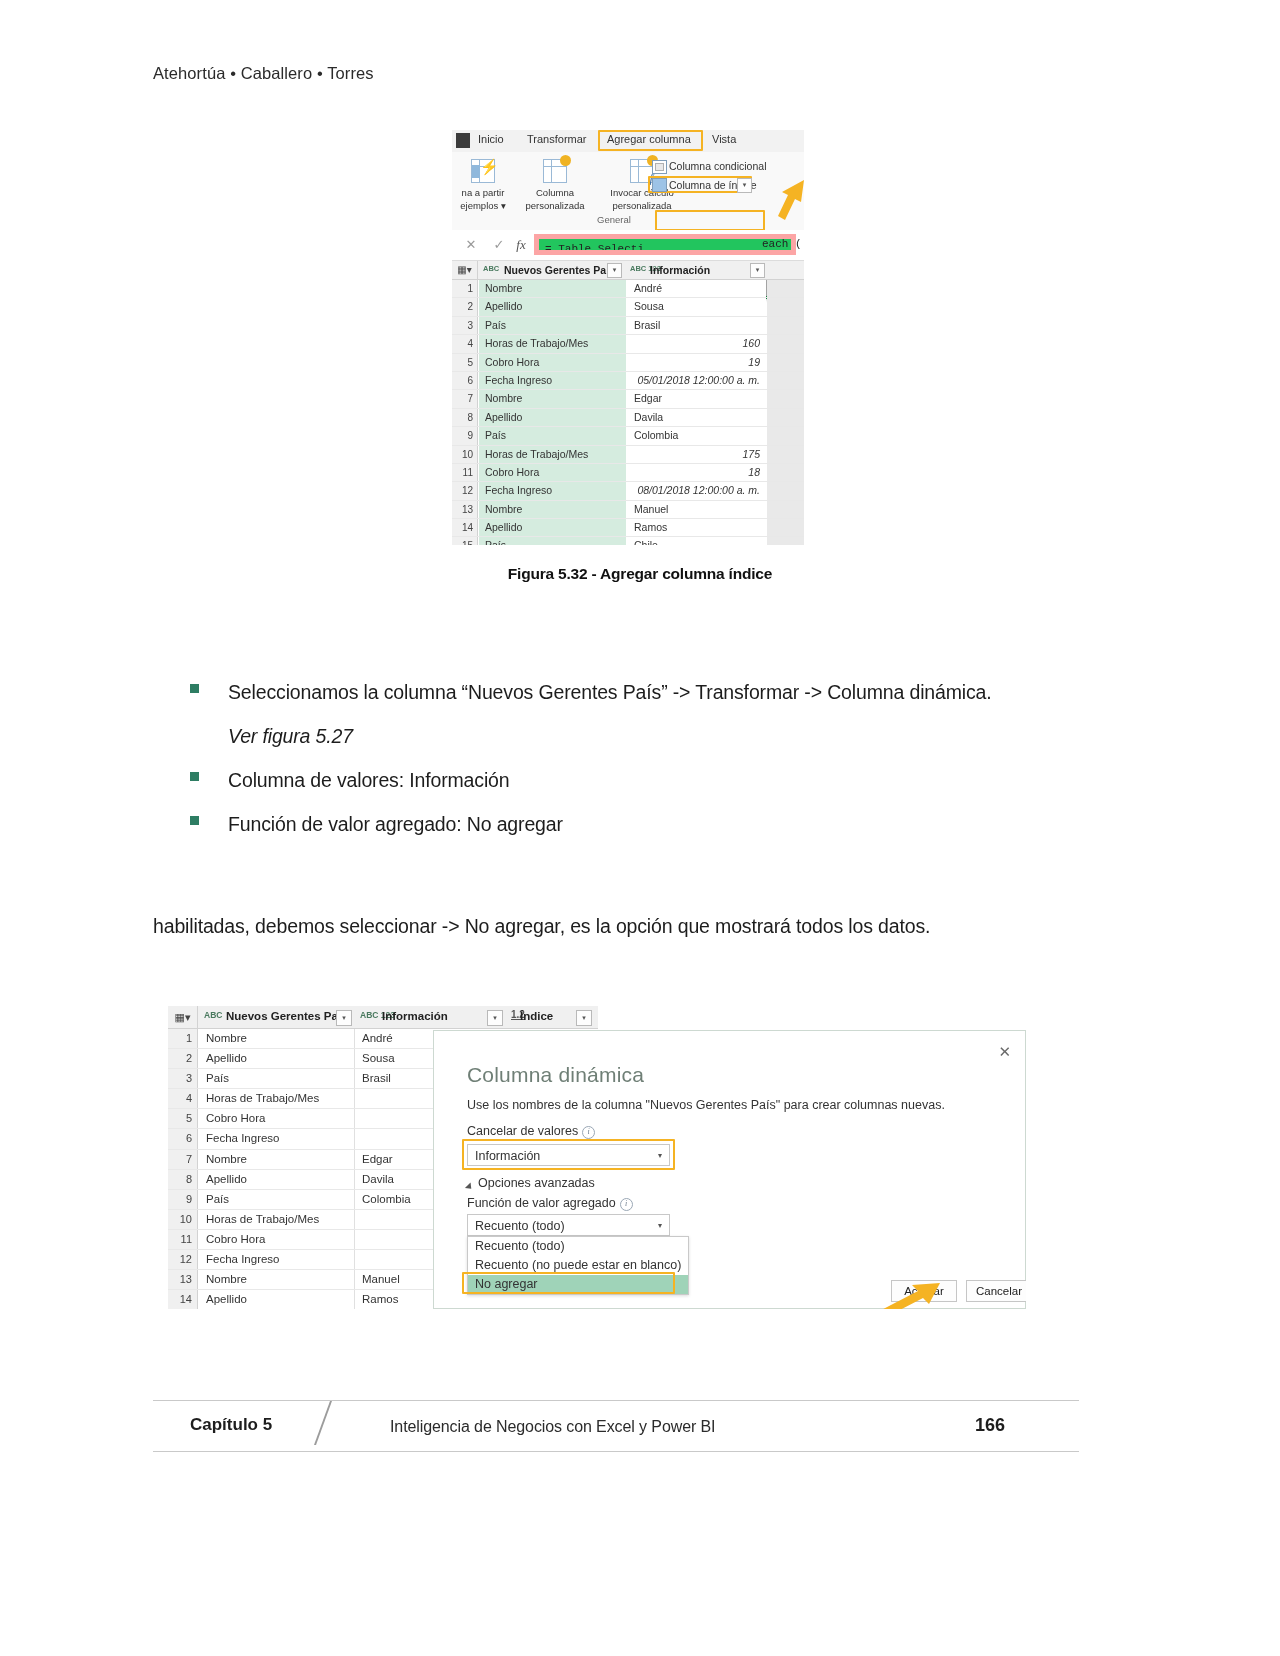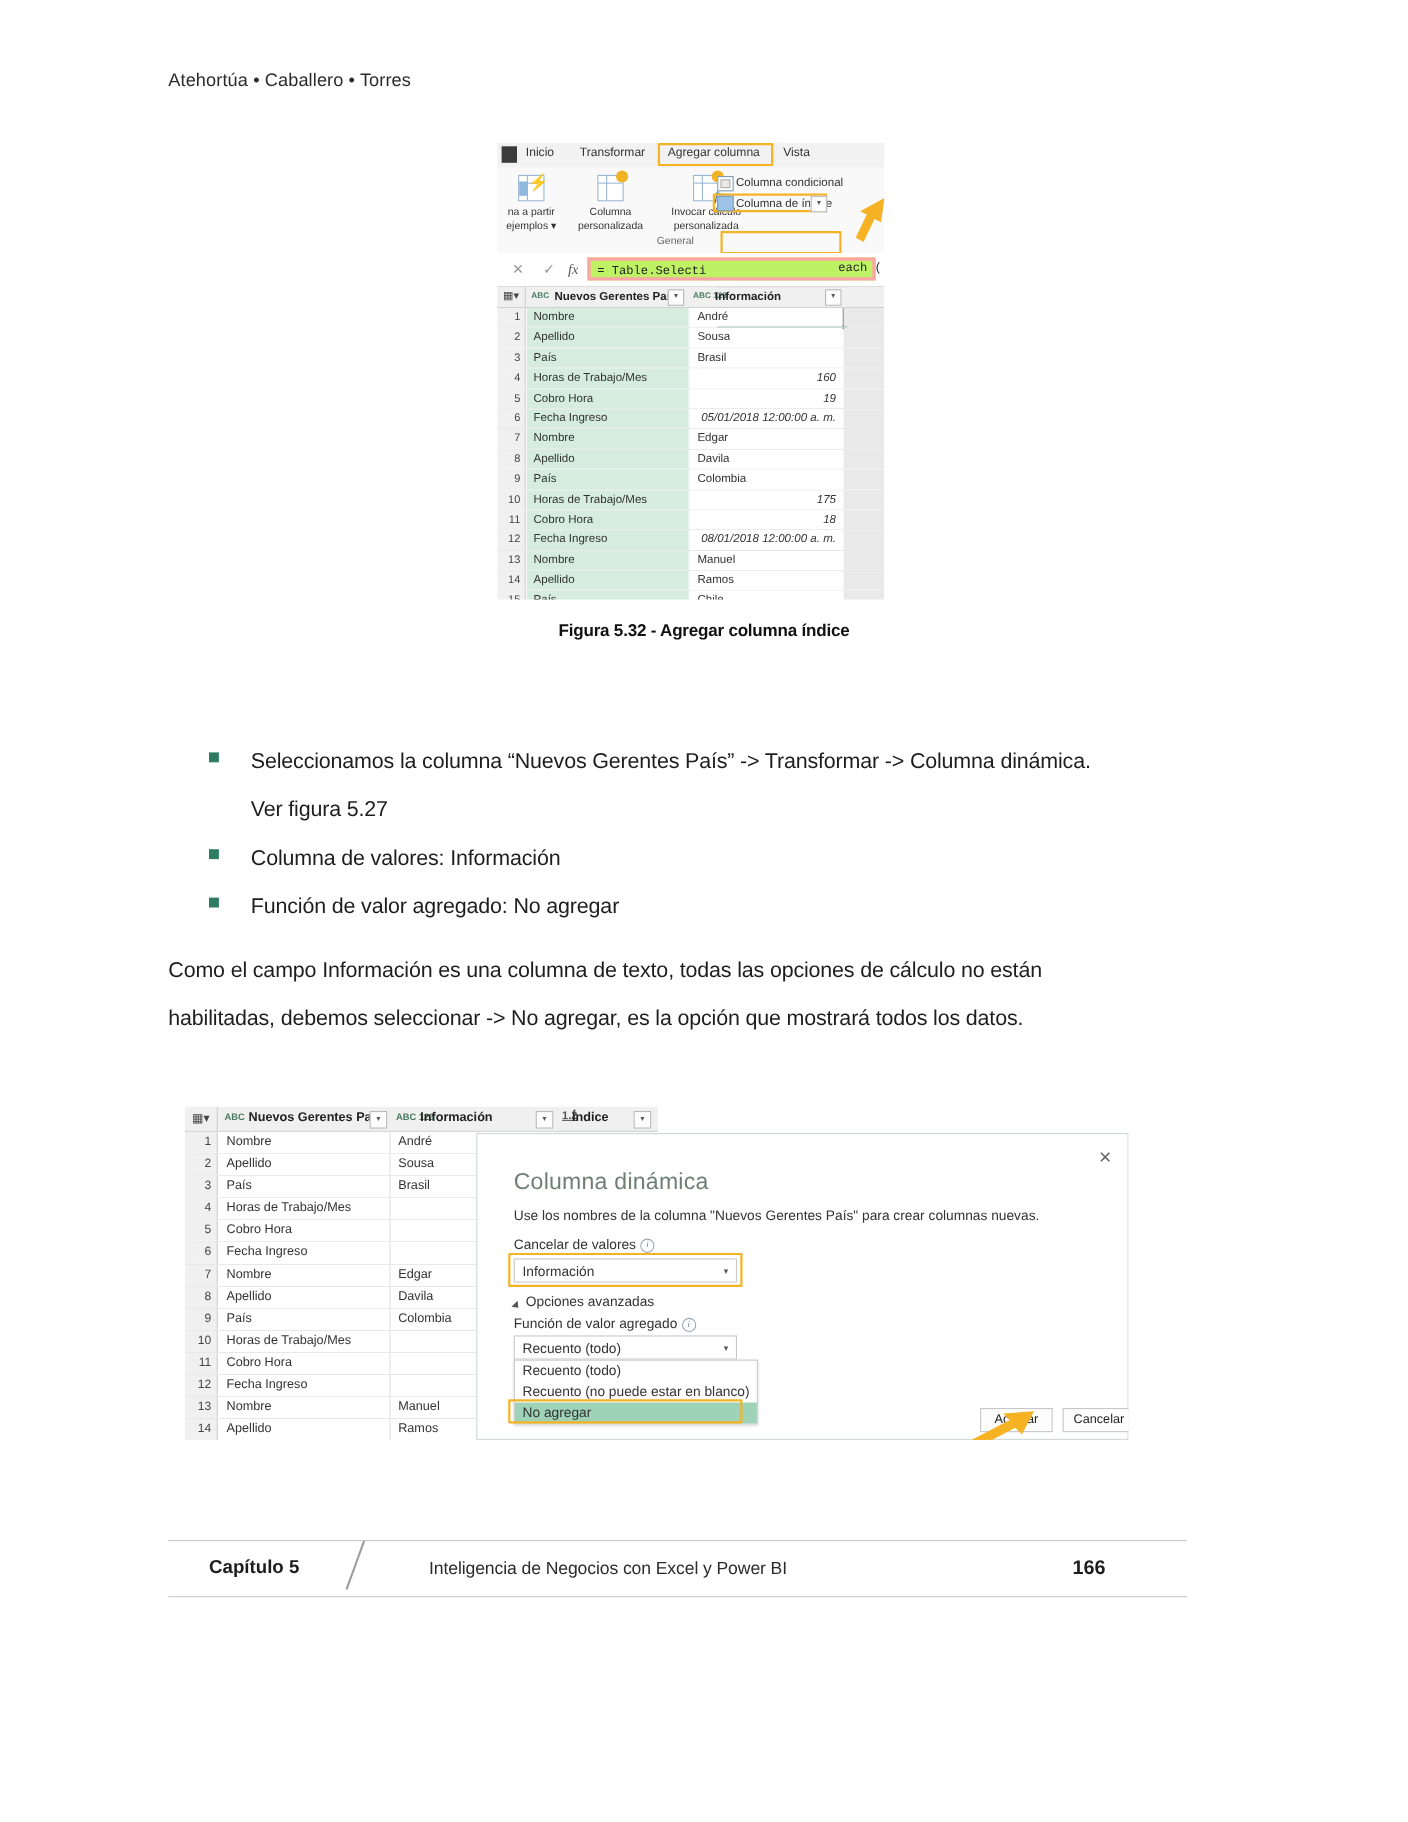--- a/index.html
+++ b/index.html
@@ -26,21 +26,21 @@
   .bullet-sq{
     position:absolute;width:9px;height:9px;background:#2e7d63;
     left:0;top:14px;
   }
   .bullet-txt{
     position:absolute;left:38px;top:0;font-size:19.5px;line-height:44px;
     color:#1d1d1d;letter-spacing:-.15px;white-space:nowrap;
   }
   .bullet-txt2{
     position:absolute;left:38px;top:44px;font-size:19.5px;line-height:44px;
-    color:#1d1d1d;letter-spacing:-.15px;white-space:nowrap;
+    color:#1d1d1d;letter-spacing:-.15px;white-space:nowrap;font-style:italic;
   }
 
   
   .caption{
     position:absolute;width:100%;text-align:center;left:0;
     font-size:15.5px;font-weight:bold;color:#111;letter-spacing:-.2px;
   }
 
   
   .fig1{
@@ -118,21 +118,21 @@
   .f1-formula{
     position:absolute;left:0;top:100px;width:352px;height:30px;background:#ffffff;
     border-bottom:1px solid #dcdcdc;
   }
   .f1-fbtn{
     position:absolute;top:5px;width:26px;height:20px;font-size:13px;color:#9a9a9a;
     text-align:center;line-height:20px;
   }
   .f1-finput{
     position:absolute;left:82px;top:4px;width:262px;height:21px;
-    border:3px solid #fca5a5;background:#bef264;font-size:11px;color:#222;
+    border:5px solid #fca5a5;background:#22c55e;font-size:11px;color:#222;
     font-family:"Liberation Mono",monospace;line-height:21px;padding-left:6px;
     box-sizing:border-box;overflow:hidden;white-space:nowrap;
   }
   .f1-tbl{position:absolute;left:0;top:131px;width:352px;}
   .f1-hdr{
     height:18px;background:#f0f0f0;border-bottom:1px solid #d2d2d2;position:relative;
     font-size:10.5px;color:#222;
   }
   .f1-row{height:17.4px;position:relative;font-size:10.5px;border-bottom:1px solid #e8e8e8;}
   .c-idx{
@@ -454,21 +454,20 @@
   <div class="bullet-row" style="left:190px;top:758px;width:880px;">
     <span class="bullet-sq"></span>
     <span class="bullet-txt">Columna de valores: Información</span>
   </div>
 
   <div class="bullet-row" style="left:190px;top:802px;width:880px;">
     <span class="bullet-sq"></span>
     <span class="bullet-txt">Función de valor agregado:  No agregar</span>
   </div>
 
-  <div class="para" style="left:153px;top:860px;">Como el campo Información es una columna de texto, todas las opciones de cálculo no están</div>
   <div class="para" style="left:153px;top:904px;">habilitadas, debemos seleccionar -&gt; No agregar, es la opción que mostrará todos los datos.</div>
 
   <div class="fig2">
 
     <div class="f2-tbl">
       <div class="f2-hdr">
         <span class="g-idx" style="line-height:22px;text-align:center;padding:0;">▦▾</span>
         <span class="hdr-typ" style="left:36px;top:5px;font-size:8.5px;">ABC</span>
         <span style="position:absolute;left:58px;top:4px;font-weight:bold;">Nuevos Gerentes País</span>
         <span class="hdr-drop" style="left:168px;top:4px;width:14px;height:14px;line-height:13px;">▾</span>

